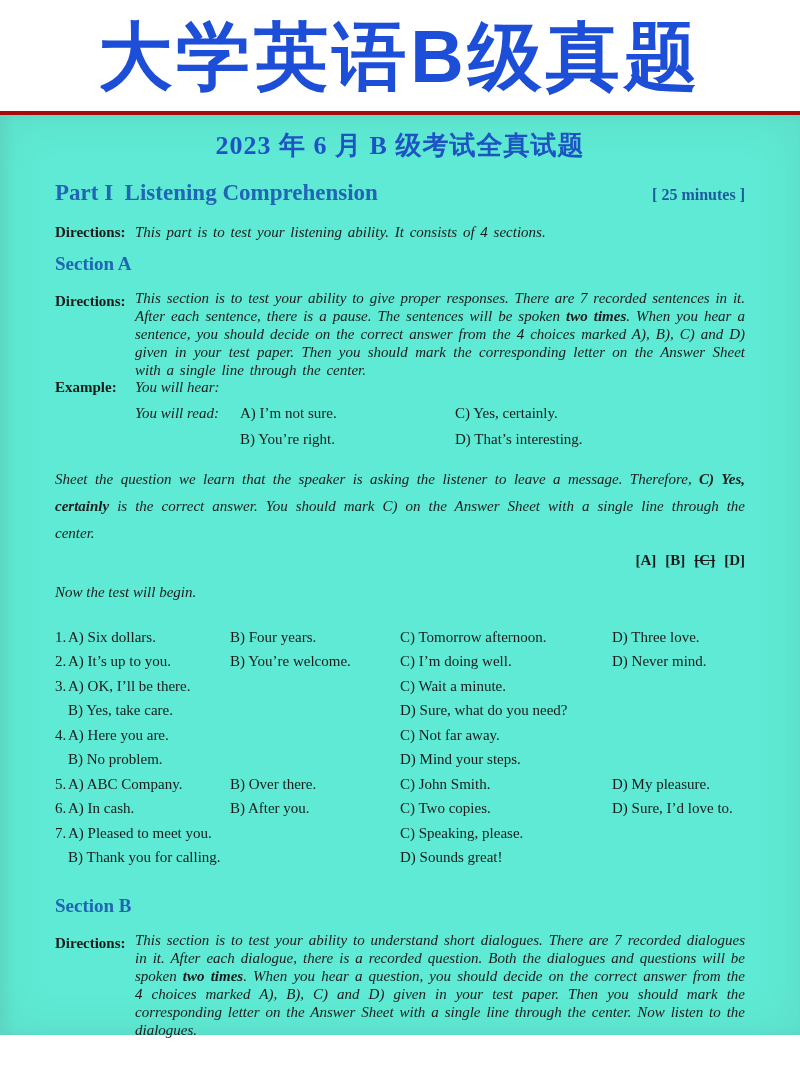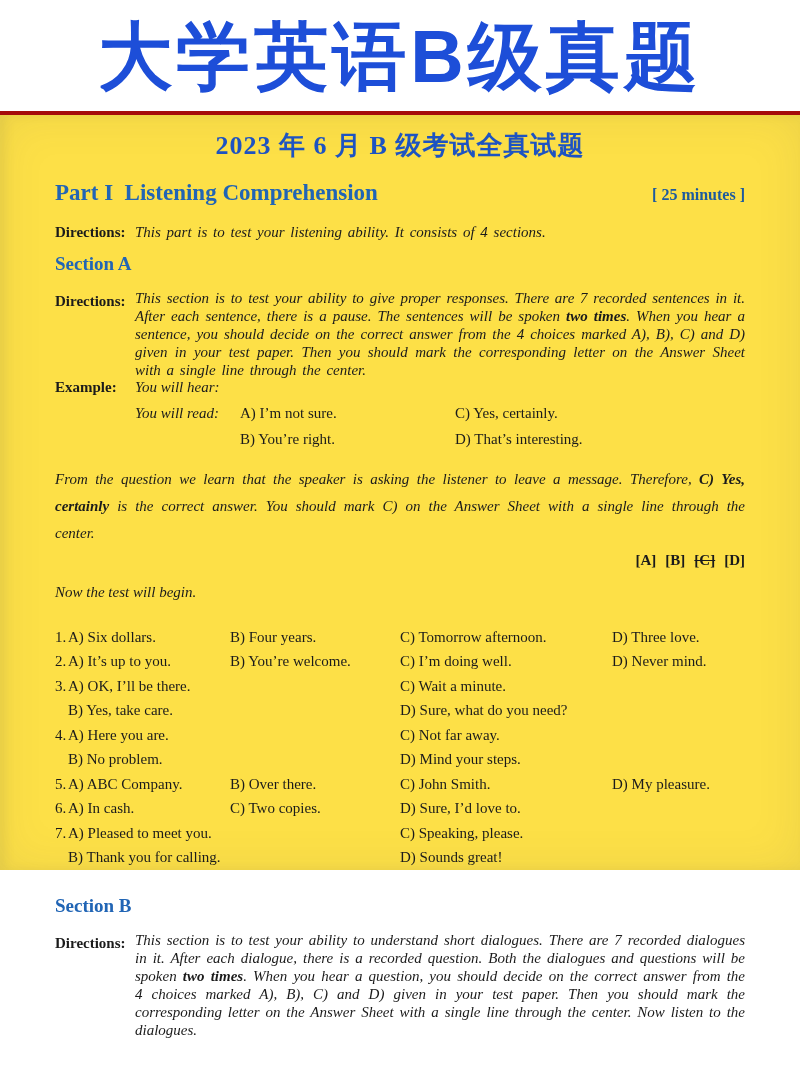--- a/index.html
+++ b/index.html
@@ -10,21 +10,21 @@
   }
   .banner { text-align:center; padding-top:16px; }
   .banner-title {
     margin:0; font-family:"Liberation Sans", sans-serif;
     font-weight:900; font-size:74px; line-height:1.12;
     color:#1d4ed8; letter-spacing:4px; white-space:nowrap;
   }
   .banner-rule { height:4px; background:#a50b0b; margin-top:12px; }
 
   .paper {
-    position:relative; background:#fde047; height:755px;
+    position:relative; background:#5eead4; height:920px;
     padding:13px 55px 0 55px; box-sizing:border-box;
     box-shadow: inset 0 0 46px rgba(90,90,80,0.10), inset 6px 0 10px rgba(90,90,80,0.08);
   }
 
   .doc-title {
     margin:0; text-align:center; font-weight:bold;
     font-size:26px; letter-spacing:1px; color:#1d53c2; white-space:pre-wrap;
   }
 
   .part-row { display:flex; justify-content:space-between; align-items:baseline; margin-top:17px; }
@@ -101,21 +101,21 @@
       <span class="ex-it">You will read:</span>
       <span class="ex-a">A) I’m not sure.</span>
       <span class="ex-c">C) Yes, certainly.</span>
     </div>
     <div class="ex-row">
       <span class="ex-a">B) You’re right.</span>
       <span class="ex-c">D) That’s interesting.</span>
     </div>
   </div>
 
-  <p class="explain"><span>From the question we learn that the speaker is asking the listener to leave a message. Therefore, </span><b>C) Yes, certainly</b><span> is the correct answer. You should mark C) on the Answer Sheet with a single line through the center.</span></p>
+  <p class="explain"><span>Sheet the question we learn that the speaker is asking the listener to leave a message. Therefore, </span><b>C) Yes, certainly</b><span> is the correct answer. You should mark C) on the Answer Sheet with a single line through the center.</span></p>
 
   <div class="marks">
     <span>[A]</span><span>[B]</span><span class="strike">[C]</span><span>[D]</span>
   </div>
 
   <p class="now-begin">Now the test will begin.</p>
 
   <div class="qblock">
 
     <div class="qrow">
@@ -152,20 +152,21 @@
 
     <div class="qrow">
       <span class="cell"><span class="qnum">5.</span><span>A) ABC Company.</span></span>
       <span class="cell">B) Over there.</span>
       <span class="cell">C) John Smith.</span>
       <span class="cell">D) My pleasure.</span>
     </div>
 
     <div class="qrow">
       <span class="cell"><span class="qnum">6.</span><span>A) In cash.</span></span>
+      <span class="cell">B) After you.</span>
       <span class="cell">C) Two copies.</span>
       <span class="cell">D) Sure, I’d love to.</span>
     </div>
 
     <div class="qrow two">
       <span class="cell"><span class="qnum">7.</span><span>A) Pleased to meet you.</span></span>
       <span class="cell">C) Speaking, please.</span>
     </div>
     <div class="qrow two">
       <span class="cell indent">B) Thank you for calling.</span>

